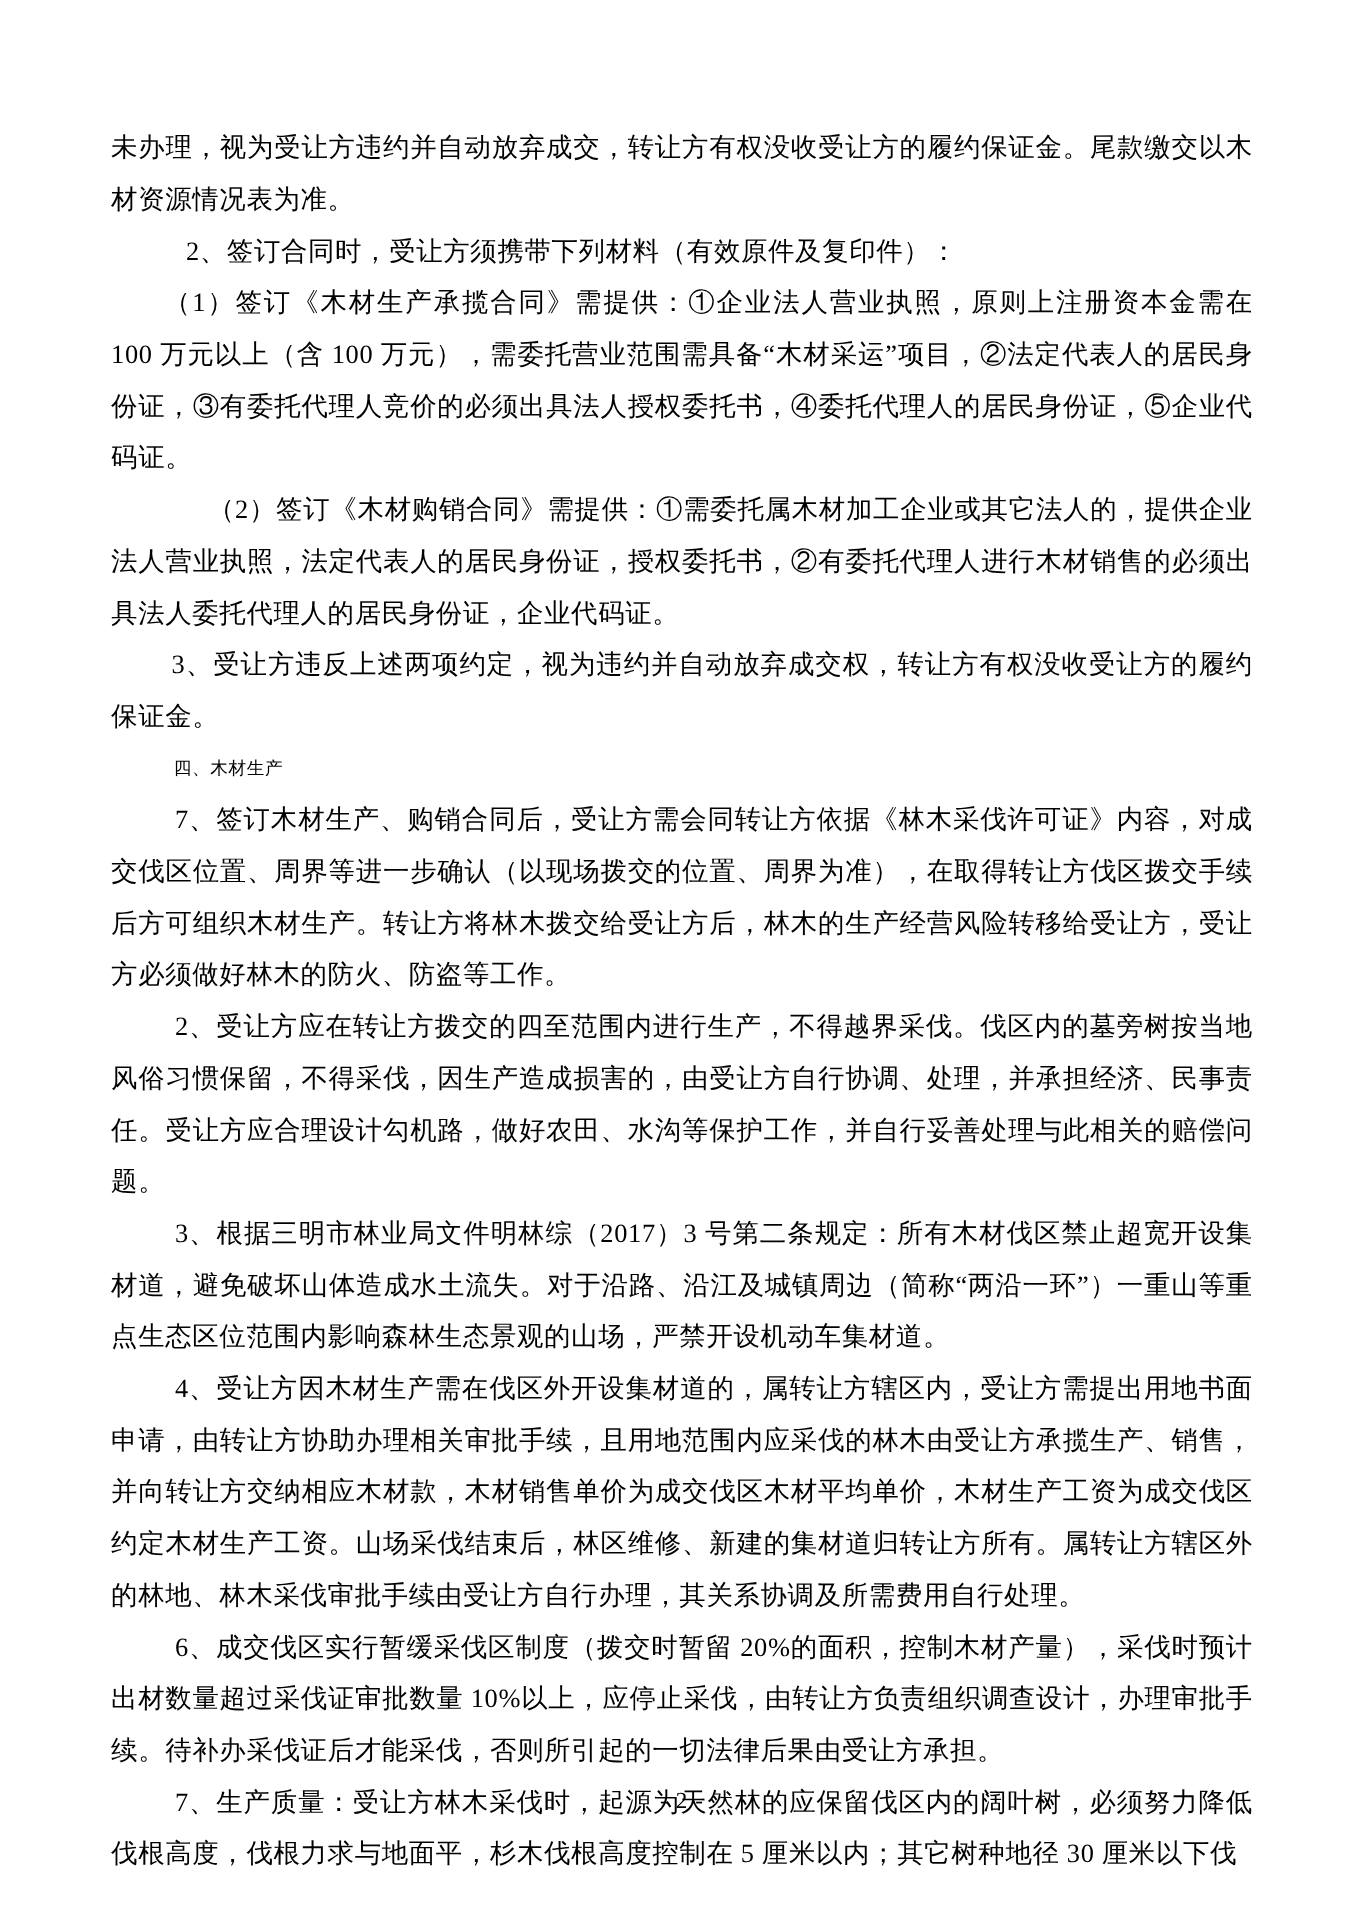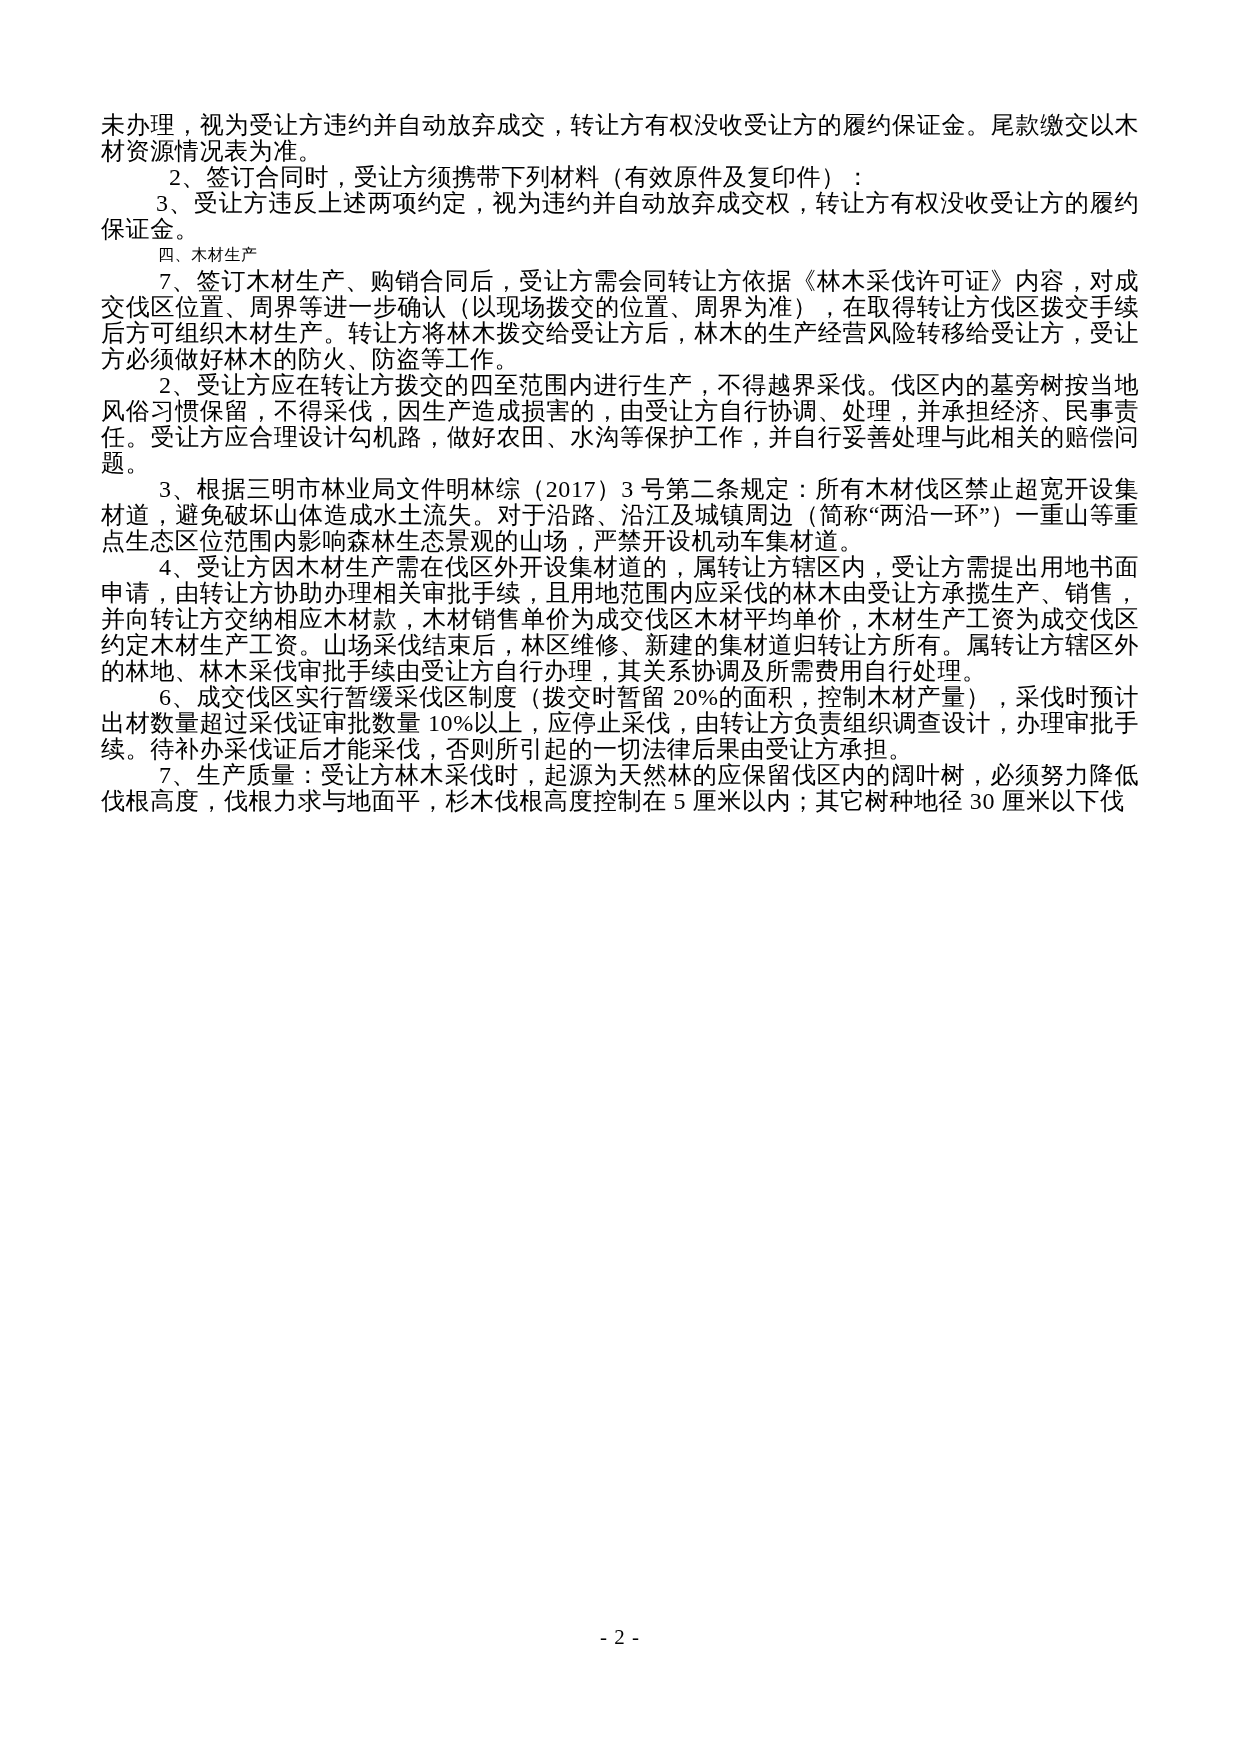--- a/index.html
+++ b/index.html
@@ -16,21 +16,21 @@
     font-family: "Liberation Serif", "DejaVu Serif", serif;
     overflow: hidden;
   }
   .doc-body {
     position: absolute;
     left: 101px;
     top: 112px;
     width: 1038px;
     font-size: 24px;
     letter-spacing: 0.6px;
-    line-height: 26px;
+    line-height: 47px;
     text-align: justify;
   }
   .doc-body p, .doc-body h2 {
     margin: 0;
     padding: 0;
     font-weight: normal;
   }
   
   .ind-none   { text-indent: 0; }
   .ind-num2   { text-indent: 68px; }  
@@ -54,20 +54,22 @@
     line-height: 30px;
   }
 </style>
 </head>
 <body>
 
 <div class="page">
   <div class="doc-body">
     <p class="ind-none">未办理，视为受让方违约并自动放弃成交，转让方有权没收受让方的履约保证金。尾款缴交以木材资源情况表为准。</p>
     <p class="ind-num2">2、签订合同时，受让方须携带下列材料（有效原件及复印件）：</p>
+    <p class="ind-sub1">（1）签订《木材生产承揽合同》需提供：①企业法人营业执照，原则上注册资本金需在 100 万元以上（含 100 万元），需委托营业范围需具备“木材采运”项目，②法定代表人的居民身份证，③有委托代理人竞价的必须出具法人授权委托书，④委托代理人的居民身份证，⑤企业代码证。</p>
+    <p class="ind-sub2">（2）签订《木材购销合同》需提供：①需委托属木材加工企业或其它法人的，提供企业法人营业执照，法定代表人的居民身份证，授权委托书，②有委托代理人进行木材销售的必须出具法人委托代理人的居民身份证，企业代码证。</p>
     <p class="ind-num3">3、受让方违反上述两项约定，视为违约并自动放弃成交权，转让方有权没收受让方的履约保证金。</p>
     <h2 class="ind-head section-heading">四、木材生产</h2>
     <p class="ind-body">7、签订木材生产、购销合同后，受让方需会同转让方依据《林木采伐许可证》内容，对成交伐区位置、周界等进一步确认（以现场拨交的位置、周界为准），在取得转让方伐区拨交手续后方可组织木材生产。转让方将林木拨交给受让方后，林木的生产经营风险转移给受让方，受让方必须做好林木的防火、防盗等工作。</p>
     <p class="ind-body">2、受让方应在转让方拨交的四至范围内进行生产，不得越界采伐。伐区内的墓旁树按当地风俗习惯保留，不得采伐，因生产造成损害的，由受让方自行协调、处理，并承担经济、民事责任。受让方应合理设计勾机路，做好农田、水沟等保护工作，并自行妥善处理与此相关的赔偿问题。</p>
     <p class="ind-body">3、根据三明市林业局文件明林综（2017）3 号第二条规定：所有木材伐区禁止超宽开设集材道，避免破坏山体造成水土流失。对于沿路、沿江及城镇周边（简称“两沿一环”）一重山等重点生态区位范围内影响森林生态景观的山场，严禁开设机动车集材道。</p>
     <p class="ind-body">4、受让方因木材生产需在伐区外开设集材道的，属转让方辖区内，受让方需提出用地书面申请，由转让方协助办理相关审批手续，且用地范围内应采伐的林木由受让方承揽生产、销售，并向转让方交纳相应木材款，木材销售单价为成交伐区木材平均单价，木材生产工资为成交伐区约定木材生产工资。山场采伐结束后，林区维修、新建的集材道归转让方所有。属转让方辖区外的林地、林木采伐审批手续由受让方自行办理，其关系协调及所需费用自行处理。</p>
     <p class="ind-body">6、成交伐区实行暂缓采伐区制度（拨交时暂留 20%的面积，控制木材产量），采伐时预计出材数量超过采伐证审批数量 10%以上，应停止采伐，由转让方负责组织调查设计，办理审批手续。待补办采伐证后才能采伐，否则所引起的一切法律后果由受让方承担。</p>
     <p class="ind-body">7、生产质量：受让方林木采伐时，起源为天然林的应保留伐区内的阔叶树，必须努力降低伐根高度，伐根力求与地面平，杉木伐根高度控制在 5 厘米以内；其它树种地径 30 厘米以下伐</p>
   </div>
 

